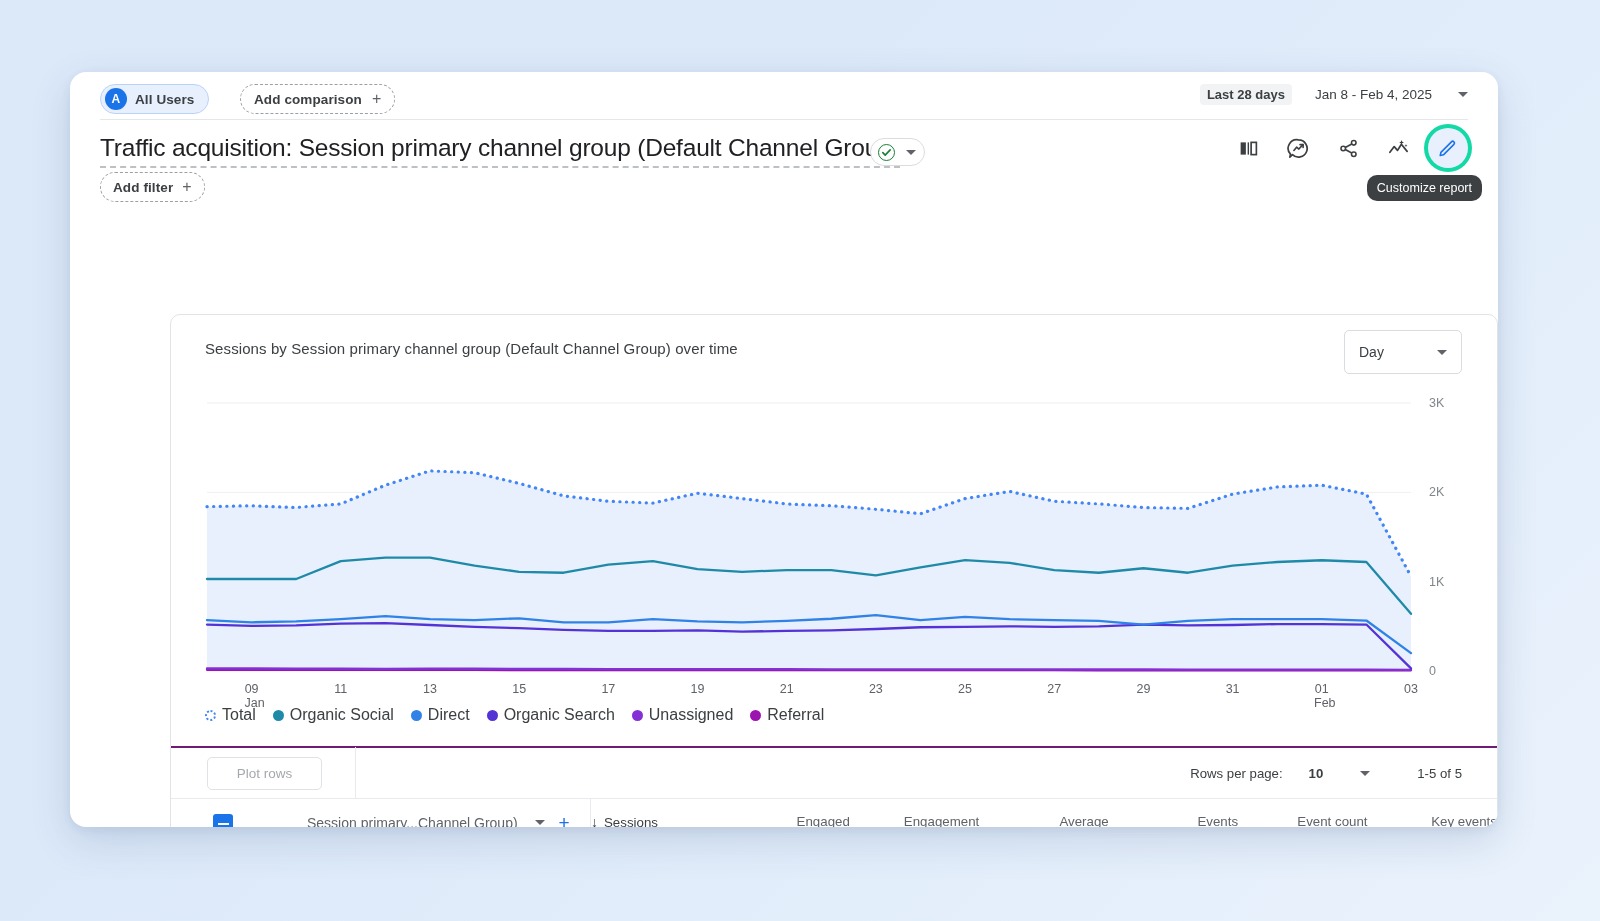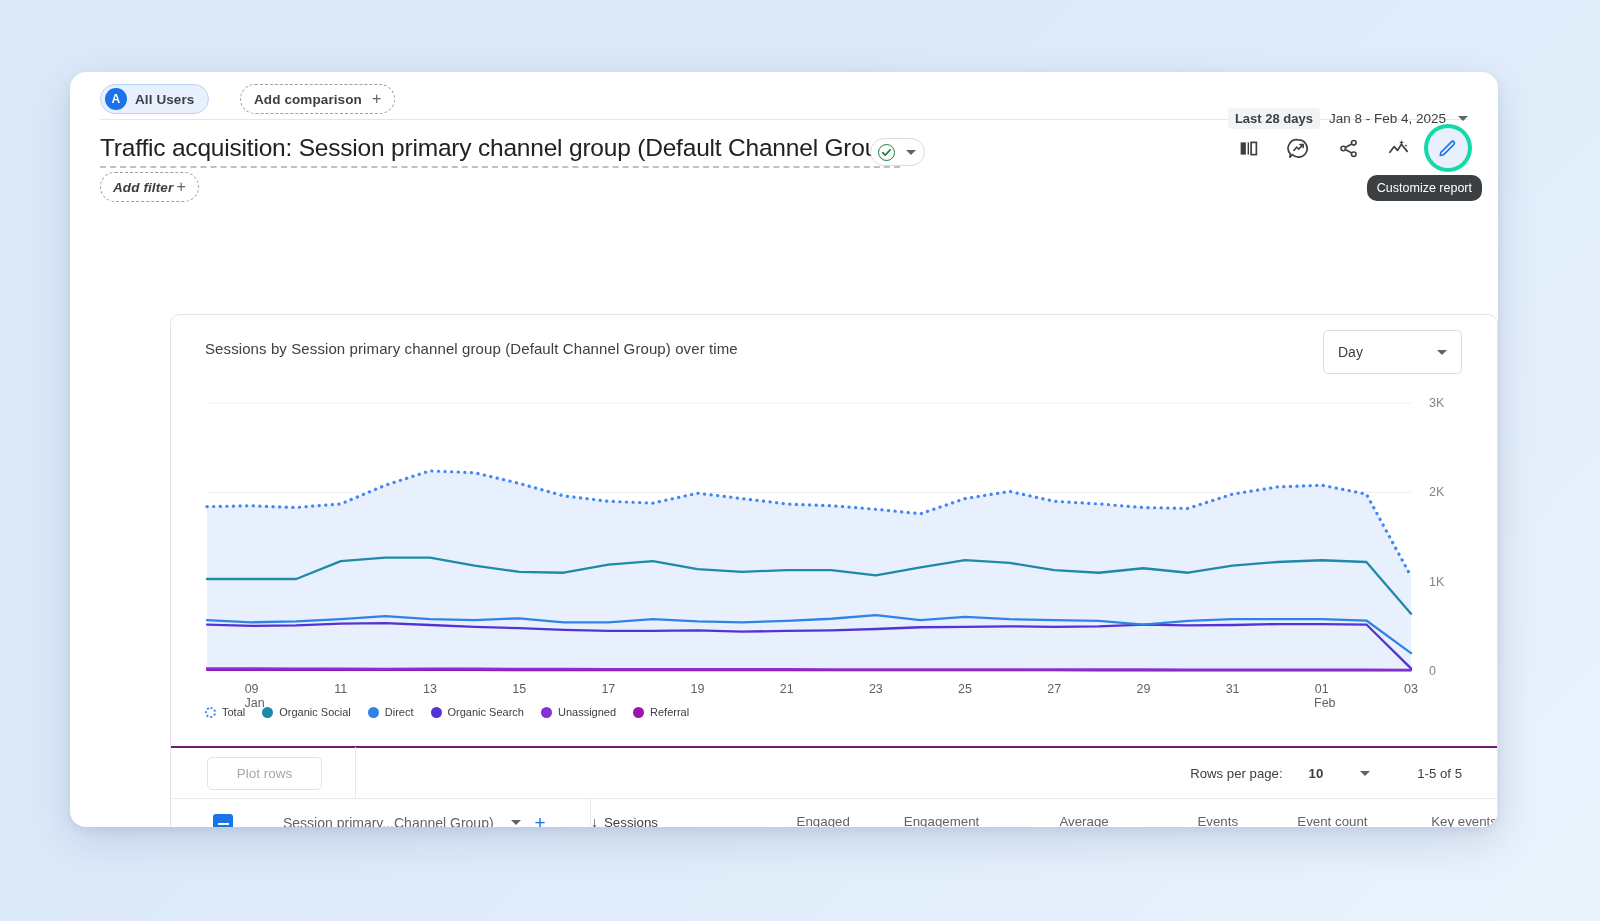--- a/index.html
+++ b/index.html
@@ -57,22 +57,22 @@
     border: 1px dashed #9aa0a6;
     background: transparent;
     padding: 0 13px;
     color: #3c4043; font-weight: 600;
     gap: 10px;
   }
   .plus-glyph { font-size: 16px; font-weight: 400; color: #5f6368; line-height: 1; }
 
   #date-range {
     position: absolute; right: 0; top: 12px;
-    display: flex; align-items: center; gap: 9px;
-    font-size: 13.5px; color: #3c4043; margin-top: 24px;
+    display: flex; align-items: center; gap: 23px;
+    font-size: 13.5px; color: #3c4043;
   }
   #date-preset {
     background: #f1f3f4; color: #3c4043;
     padding: 3px 7px; border-radius: 4px;
     font-weight: 600; font-size: 13px;
   }
   #date-value { font-weight: 400; }
   .caret {
     width: 0; height: 0;
     border-left: 5px solid transparent;
@@ -101,24 +101,23 @@
   #check-icon {
     width: 17px; height: 17px; border-radius: 50%;
     border: 1.8px solid #188038;
     display: flex; align-items: center; justify-content: center;
   }
   #check-icon svg { display: block; }
 
   #add-filter-chip {
     position: absolute; left: 0; top: 52px;
     border: 1px dashed #9aa0a6;
-    padding: 0 12px; gap: 3px;
+    padding: 0 12px; gap: 9px;
     color: #3c4043; font-weight: 600;
     background: transparent;
-    font-style: italic;
   }
 
   #action-icons {
     position: absolute; right: 0; top: 8px;
     display: flex; align-items: center; gap: 10px;
   }
   .action-btn {
     width: 40px; height: 40px; border-radius: 50%;
     display: flex; align-items: center; justify-content: center;
     color: #3c4043;
@@ -146,21 +145,21 @@
   }
   #chart-header {
     position: relative; height: 72px;
   }
   #chart-title {
     position: absolute; left: 34px; top: 25px;
     font-size: 15px; color: #3c4043; letter-spacing: .1px;
   }
   #granularity-select {
     position: absolute; right: 35px; top: 15px;
-    width: 139px; height: 44px;
+    width: 118px; height: 44px;
     border: 1px solid #dadce0; border-radius: 5px;
     display: flex; align-items: center; justify-content: space-between;
     padding: 0 14px;
     font-size: 14px; color: #3c4043;
   }
 
   
   #plot-wrap { position: relative; height: 340px; }
   #plot-svg { position: absolute; left: 0; top: 0; }
   .y-tick-label {
@@ -170,21 +169,21 @@
   .x-tick-label {
     font-size: 12.5px; fill: #5f6368;
     font-family: "Liberation Sans", sans-serif;
     text-anchor: middle;
   }
 
   
   #chart-legend {
     position: absolute; left: 34px; top: 391px;
     display: flex; align-items: center; gap: 17px;
-    font-size: 11px; color: #3c4043;
+    font-size: 16px; color: #3c4043;
   }
   .legend-item { display: flex; align-items: center; gap: 6px; }
   .legend-dot { width: 11px; height: 11px; border-radius: 50%; }
   .legend-dot.dotted { background: transparent; border: 2.5px dotted #4285f4; }
 
   
   #table-controls {
     position: absolute; left: 0; right: 0; top: 431px;
     height: 52px;
     border-top: 2px solid #701a75;
@@ -234,21 +233,21 @@
   #collapse-toggle {
     position: absolute; left: 42px; top: 15px;
     width: 20px; height: 20px; border-radius: 3px;
     background: #1a73e8;
     display: flex; align-items: center; justify-content: center;
   }
   #collapse-toggle i {
     display: block; width: 11px; height: 2px; background: #fff;
   }
   #dim-header {
-    position: absolute; left: 112px; top: 14px;
+    position: absolute; left: 136px; top: 14px;
     display: flex; align-items: center; gap: 14px;
     font-size: 14px; color: #5f6368;
   }
   #dim-add { color: #1a73e8; font-size: 19px; line-height: 1; font-weight: 400; }
 
   #metric-cols { flex: 1; display: flex; position: relative; }
   .metric-col {
     flex: 1;
     padding-top: 13px;
     text-align: right;

